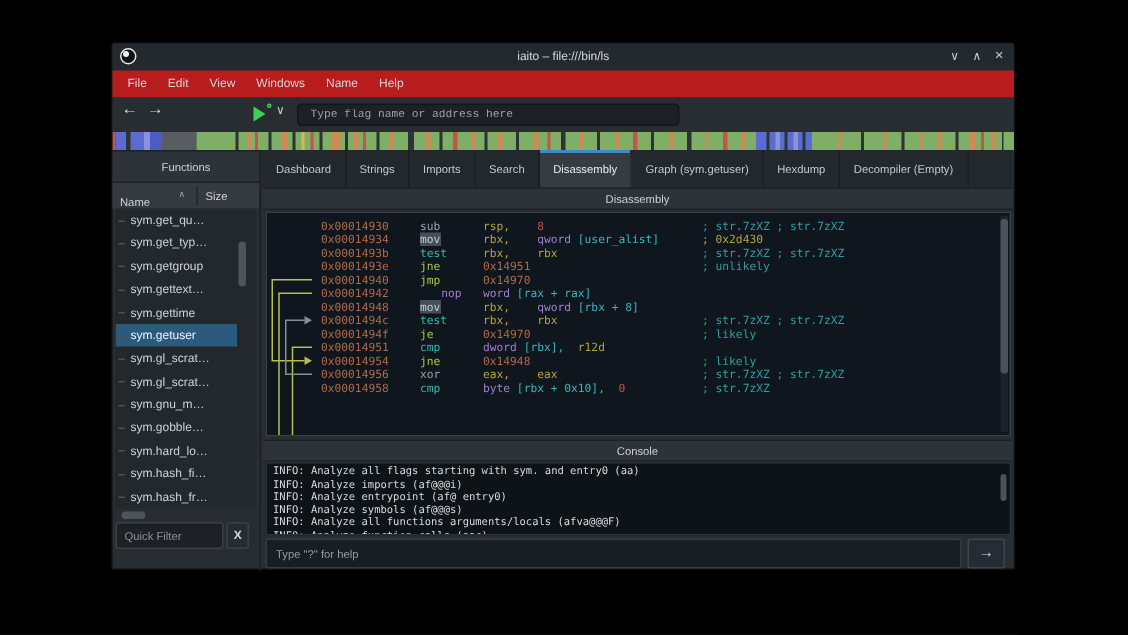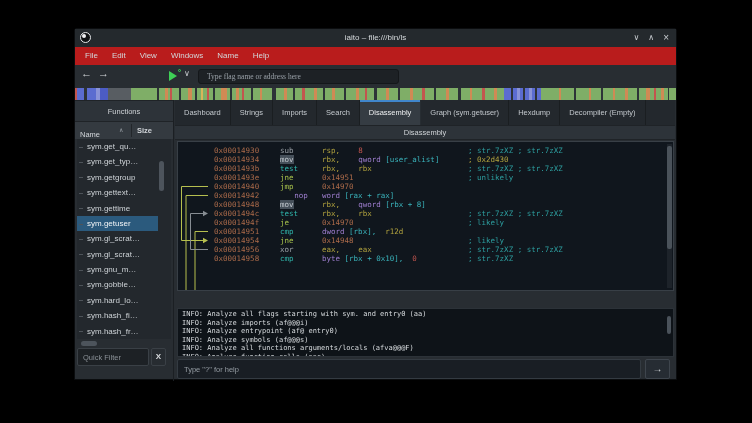--- a/index.html
+++ b/index.html
@@ -20,37 +20,37 @@
   
   .menubar { position:absolute; left:0; top:18px; width:100%; height:18px; background:#b91c1c; display:flex; padding-left:3px; }
   .menu-item { font-size:8px; color:#d3d7da; line-height:18px; padding:0 7px; }
   
   .toolbar { position:absolute; left:0; top:36px; width:100%; height:23px; background:#282d32; }
   .navarrow { position:absolute; top:2px; font-size:11px; font-weight:bold; color:#d4d8db; }
   .play { position:absolute; left:94px; top:6px; width:0; height:0; border-left:8px solid #3ecf56;
           border-top:5px solid transparent; border-bottom:5px solid transparent; }
   .playbadge { position:absolute; left:103px; top:4px; width:3px; height:3px; border:1px solid #3ecf56; border-radius:50%; }
   .chev { position:absolute; left:109px; top:4px; font-size:8px; color:#c8ccd0; }
-  .omnibar { position:absolute; left:123px; top:4px; width:201px; height:15px; background:#1d2125;
+  .omnibar { position:absolute; left:123px; top:4px; width:255px; height:15px; background:#1d2125;
              border:1px solid #14171a; border-radius:3px; color:#cdd1d5; font-size:7.5px; padding:0 8px;
-             font-family:Liberation Serif, serif; }
+             font-family:Liberation Mono, monospace; }
   .omnibar::placeholder { color:#9aa1a8; }
   
   .memstrip { position:absolute; left:0; top:59px; width:100%; height:12px; background:#30353a; overflow:hidden; }
   .memstrip .seg { position:absolute; top:0; height:100%; }
   
   .dock-title { position:absolute; background:#2d3339; font-size:7.5px; color:#ced2d6; text-align:center;
                 border-top:1px solid #1f2327; border-bottom:1px solid #1f2327; }
   
   .fn-title { left:0; top:71px; width:98px; height:22px; line-height:21px; }
   .fn-header { position:absolute; left:0; top:93px; width:98px; height:17px; background:#343a40; }
   .fn-header .nm { position:absolute; left:5px; top:4px; line-height:17px; font-size:7.5px; color:#d2d6da; }
   .fn-header .caret { position:absolute; left:44px; top:0; line-height:17px; font-size:6px; color:#9aa1a7; }
   .fn-header .dv { position:absolute; left:56px; top:2px; bottom:2px; width:1px; background:#22262a; }
-  .fn-header .sz { position:absolute; left:62px; top:0; line-height:17px; font-size:7.5px; color:#d2d6da;font-weight:bold; }
+  .fn-header .sz { position:absolute; left:62px; top:0; line-height:17px; font-size:7.5px; color:#d2d6da; }
   .fn-listbg { position:absolute; left:2px; top:110px; width:94px; height:200px; background:#23282d; overflow:hidden; }
   .frow { position:relative; width:81px; height:15.38px; line-height:15.38px; font-size:8px; color:#ced3d7;
           padding-left:10px; white-space:nowrap; overflow:hidden; }
   .frow::before { content:""; position:absolute; left:2px; top:50%; width:4px; height:1px; background:#4d5359; }
   .frow.sel { background:#2b5a7d; color:#f2f5f7; }
   .vscroll { position:absolute; left:84px; top:132px; width:5px; height:30px; background:#4d545c; border-radius:2.5px; }
   .hscroll { position:absolute; left:6px; top:312px; width:16px; height:5px; background:#4d545c; border-radius:2.5px; }
   .qfilter { position:absolute; left:2px; top:319px; width:72px; height:18px; background:#1d2125;
              border:1px solid #3a4046; border-radius:2px; font-size:7.5px; color:#cdd1d5; padding:0 5px;
              font-family:"Liberation Sans", sans-serif; }
@@ -255,20 +255,21 @@
         <div class="drow"><span class="addr">0x0001494f</span><span class="mn mn-jump">je</span><span><span class="tk-jmp">0x14970</span></span><span class="cmt"><span class="cmt-c">; likely</span></span></div>
         <div class="drow"><span class="addr">0x00014951</span><span class="mn mn-cyan">cmp</span><span><span class="tk-typ">dword </span><span class="tk-mem">[rbx],  </span><span class="tk-reg">r12d</span></span></div>
         <div class="drow"><span class="addr">0x00014954</span><span class="mn mn-jump">jne</span><span><span class="tk-jmp">0x14948</span></span><span class="cmt"><span class="cmt-c">; likely</span></span></div>
         <div class="drow"><span class="addr">0x00014956</span><span class="mn mn-gray">xor</span><span><span class="tk-reg">eax,    </span><span class="tk-reg">eax</span></span><span class="cmt"><span class="cmt-c">; str.7zXZ ; str.7zXZ</span></span></div>
         <div class="drow"><span class="addr">0x00014958</span><span class="mn mn-cyan">cmp</span><span><span class="tk-typ">byte </span><span class="tk-mem">[rbx + 0x10],  </span><span class="tk-num">0</span></span><span class="cmt"><span class="cmt-c">; str.7zXZ</span></span></div>
       </div>
     <div class="dscroll-track"></div>
     <div class="dscroll"></div>
   </div>
 
+  <div class="dock-title con-title">Console</div>
   <div class="con-out">
       <div>INFO: Analyze all flags starting with sym. and entry0 (aa)</div>
       <div>INFO: Analyze imports (af@@@i)</div>
       <div>INFO: Analyze entrypoint (af@ entry0)</div>
       <div>INFO: Analyze symbols (af@@@s)</div>
       <div>INFO: Analyze all functions arguments/locals (afva@@@F)</div>
       <div>INFO: Analyze function calls (aac)</div>
     </div>
   <div class="cscroll"></div>
   <input class="con-input" placeholder="Type &quot;?&quot; for help" style="">

